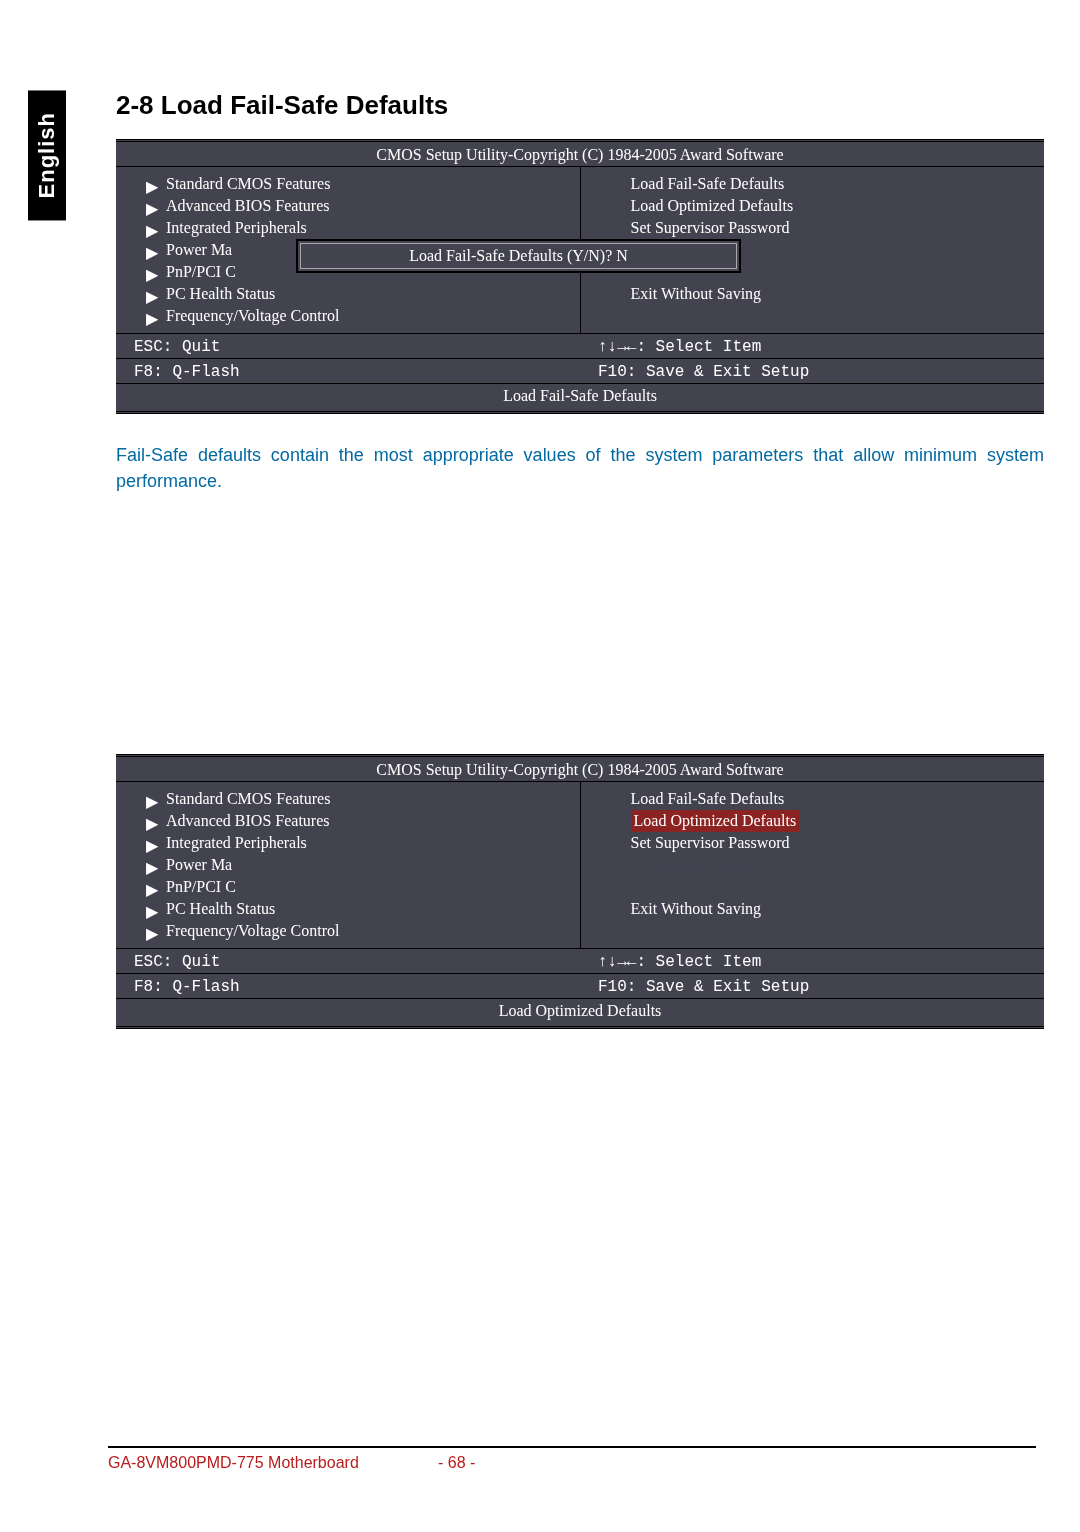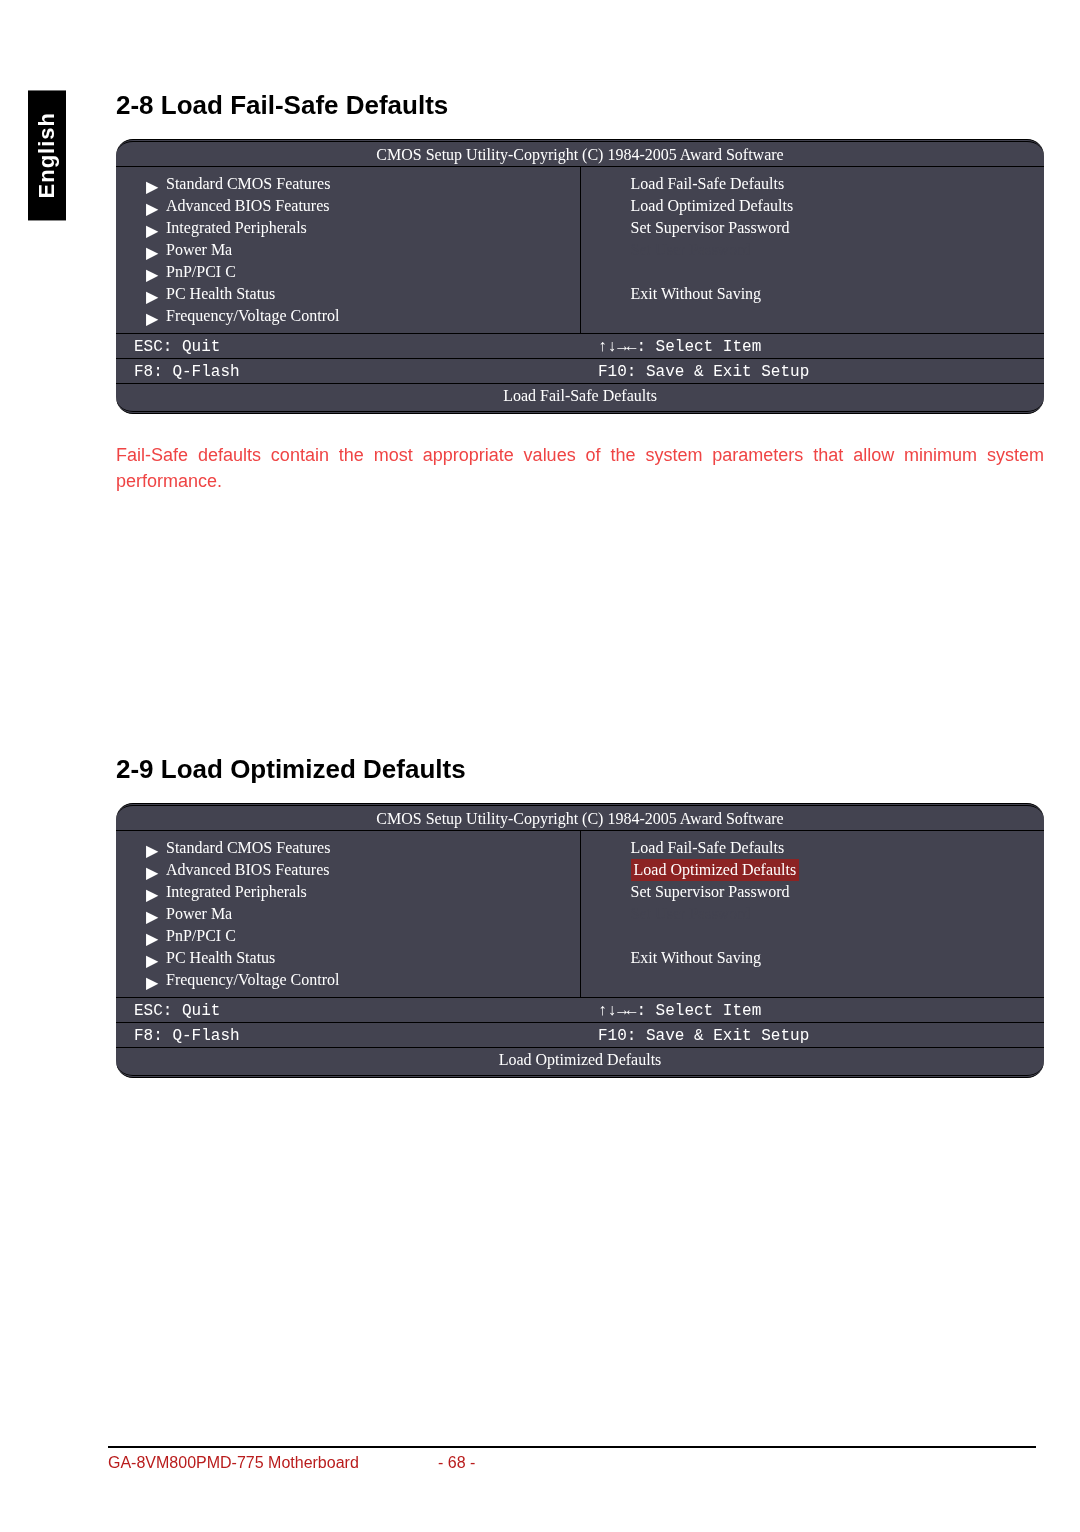--- a/index.html
+++ b/index.html
@@ -1,35 +1,35 @@
 <!DOCTYPE html>
 <html><head>
   <meta charset="utf-8">
   <style>
     * { margin: 0; padding: 0; box-sizing: border-box; }
     body { width: 1080px; height: 1532px; background: #fff; font-family: Arial, sans-serif; position: relative; }
     .sidebar-tab { position: absolute; left: 28px; top: 90px; background: #000; color: #fff; font-weight: bold; font-size: 22px; padding: 22px 6px; writing-mode: vertical-rl; transform: rotate(180deg); letter-spacing: 1px; }
     .content { position: absolute; left: 108px; top: 90px; width: 928px; margin-left: 8px; }
     .section-heading { font-size: 26px; font-weight: bold; color: #000; margin-bottom: 18px; }
-    .bios-window { width: 100%; border-top: 3px double #000; border-bottom: 3px double #000; background: #434350; color: #fff; font-family: "Times New Roman", serif; position: relative; border-radius: 17px; }
+    .bios-window { width: 100%; border-top: 3px double #000; border-bottom: 3px double #000; background: #434350; color: #fff; font-family: "Times New Roman", serif; position: relative; }
     .bios-header { text-align: center; font-size: 16px; padding: 4px 0 2px; }
     .bios-body { display: flex; border-top: 1px solid #000; position: relative; min-height: 150px; }
     .bios-col { flex: 1; padding: 6px 10px 6px 30px; }
     .bios-col-left { border-right: 1px solid #000; }
     .bios-item { font-size: 16px; line-height: 22px; position: relative; padding-left: 20px; white-space: nowrap; overflow: hidden; }
     .bullet { position: absolute; left: 0; top: 3px; }
     .bios-right-item { font-size: 16px; line-height: 22px; padding-left: 20px; }
     .highlight { background: #8c2323; display: inline-block; padding: 0 3px; }
     .mask { color: #434350; }
     .dialog { position: absolute; left: 180px; top: 72px; width: 445px; border: 2px solid #000; background: #434350; padding: 2px; }
     .dialog-inner { border: 1px solid #aaa; text-align: center; font-size: 16px; padding: 3px; }
     .bios-hints { display: flex; border-top: 1px solid #000; font-family: Liberation Mono, monospace; }
     .bios-hint-col { flex: 1; padding: 4px 10px 2px 18px; font-size: 16px; }
     .bios-footer { text-align: center; font-size: 16px; padding: 3px 0 6px; border-top: 1px solid #000; }
-    .body-text { font-size: 18px; color: #ef4444; line-height: 26px; margin: 28px 0 70px; text-align: justify; }
+    .body-text { font-size: 18px; color: #0369a1; line-height: 26px; margin: 28px 0 70px; text-align: justify; }
     .spacer { height: 190px; }
     .page-footer { position: absolute; left: 108px; bottom: 60px; width: 928px; border-top: 2px solid #000; padding-top: 6px; font-size: 16px; color: #b91c1c; }
     .page-footer span.pg { position: absolute; left: 330px; }
   </style>
 </head>
 <body>
 
 <div class="sidebar-tab">English</div>
 
 <div class="content">
@@ -48,37 +48,39 @@
         <div class="bios-item"><span class="bullet">▶</span><span>Frequency/Voltage Control</span></div>
       </div>
       <div class="bios-col">
         <div class="bios-right-item">Load Fail-Safe Defaults</div>
         <div class="bios-right-item">Load Optimized Defaults</div>
         <div class="bios-right-item">Set Supervisor Password</div>
         <div class="bios-right-item mask">Set User Password</div>
         <div class="bios-right-item">&nbsp;</div>
         <div class="bios-right-item">Exit Without Saving</div>
       </div>
+      <div class="dialog">
+        <div class="dialog-inner">Load Fail-Safe Defaults (Y/N)? N</div>
+      </div>
     </div>
     <div class="bios-hints">
       <div class="bios-hint-col">ESC: Quit</div>
       <div class="bios-hint-col">↑↓→←: Select Item</div>
     </div>
     <div class="bios-hints">
       <div class="bios-hint-col">F8: Q-Flash</div>
       <div class="bios-hint-col">F10: Save &amp; Exit Setup</div>
     </div>
     <div class="bios-footer">Load Fail-Safe Defaults</div>
   </div>
 
   <div class="body-text">Fail-Safe defaults contain the most appropriate values of the system parameters that allow minimum system performance.</div>
 
   <div class="spacer"></div>
 
-  <div class="section-heading">2-9    Load Optimized Defaults</div>
 
   <div class="bios-window">
     <div class="bios-header">CMOS Setup Utility-Copyright (C) 1984-2005 Award Software</div>
     <div class="bios-body">
       <div class="bios-col bios-col-left">
         <div class="bios-item"><span class="bullet">▶</span><span>Standard CMOS Features</span></div>
         <div class="bios-item"><span class="bullet">▶</span><span>Advanced BIOS Features</span></div>
         <div class="bios-item"><span class="bullet">▶</span><span>Integrated Peripherals</span></div>
         <div class="bios-item"><span class="bullet">▶</span><span>Power Ma</span></div>
         <div class="bios-item"><span class="bullet">▶</span><span>PnP/PCI C</span></div>

